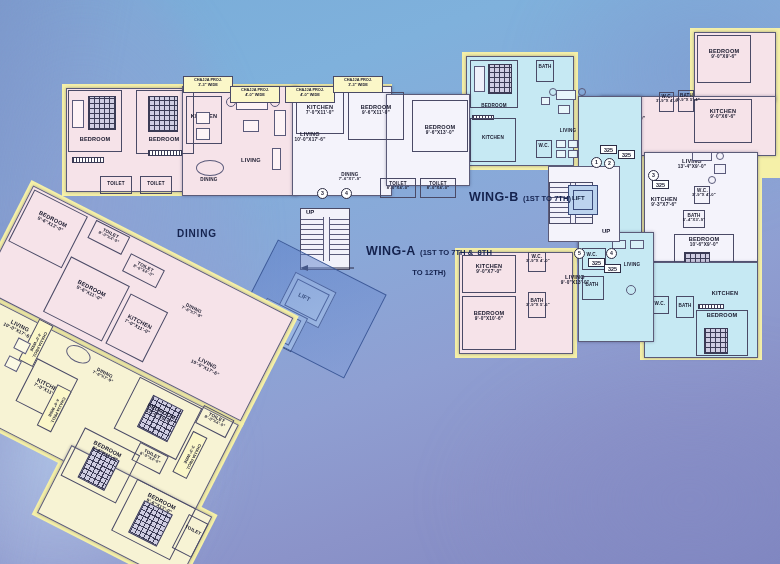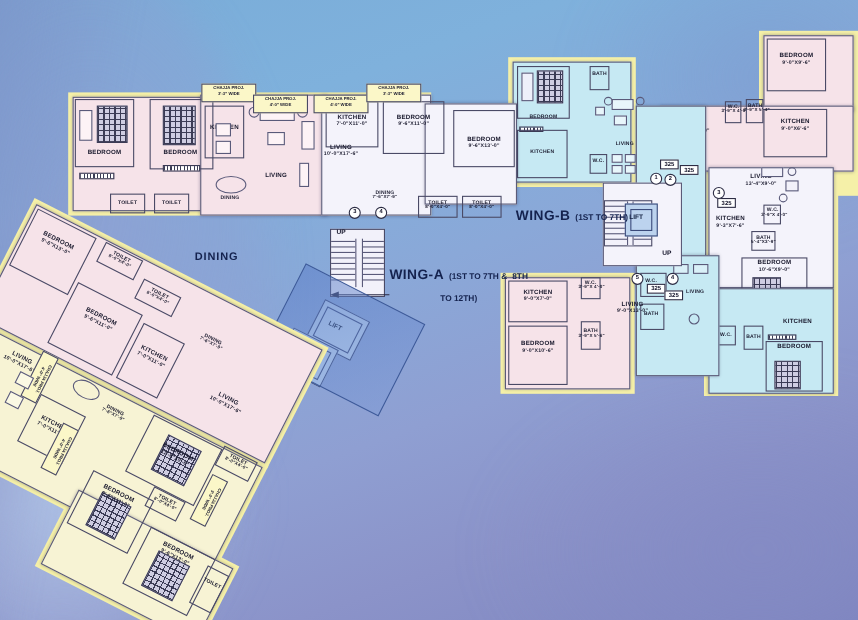--- a/index.html
+++ b/index.html
@@ -408,21 +408,21 @@
   <div class="liftbox" style="left:256px;top:306px;width:46px;height:38px;transform:rotate(27deg);">
     <div class="inner"></div>
     </div>
   <div class="lift-t" style="left:271px;top:320px;transform:rotate(27deg);">LIFT</div>
   <div style="position:absolute;left:250px;top:262px;width:120px;height:92px;transform:rotate(27deg);
       background:linear-gradient(135deg, rgba(92,126,200,.55), rgba(120,152,215,.35));
       border:1px solid #3d5a9a;"></div>
 
   <div class="chowk" style="left:177px;top:228px;">DINING</div>
 
-  <div class="wingtag" style="left:352px;top:240px;width:130px;">
+  <div class="wingtag" style="left:364px;top:240px;width:130px;">
     <span class="w1">WING-A</span>
     <span class="w2">(1ST TO  7TH &amp;</span>
     <span class="w2">8TH TO 12TH)</span>
   </div>
 
   <div style="position:absolute;left:18px;top:196px;width:400px;height:320px;
               transform:rotate(27deg);transform-origin:40px 20px;">
 
     <div class="slab ylw-edge" style="left:0px;top:0px;width:300px;height:124px;"></div>
     <div class="slab ylw-edge" style="left:14px;top:120px;width:286px;height:120px;"></div>

